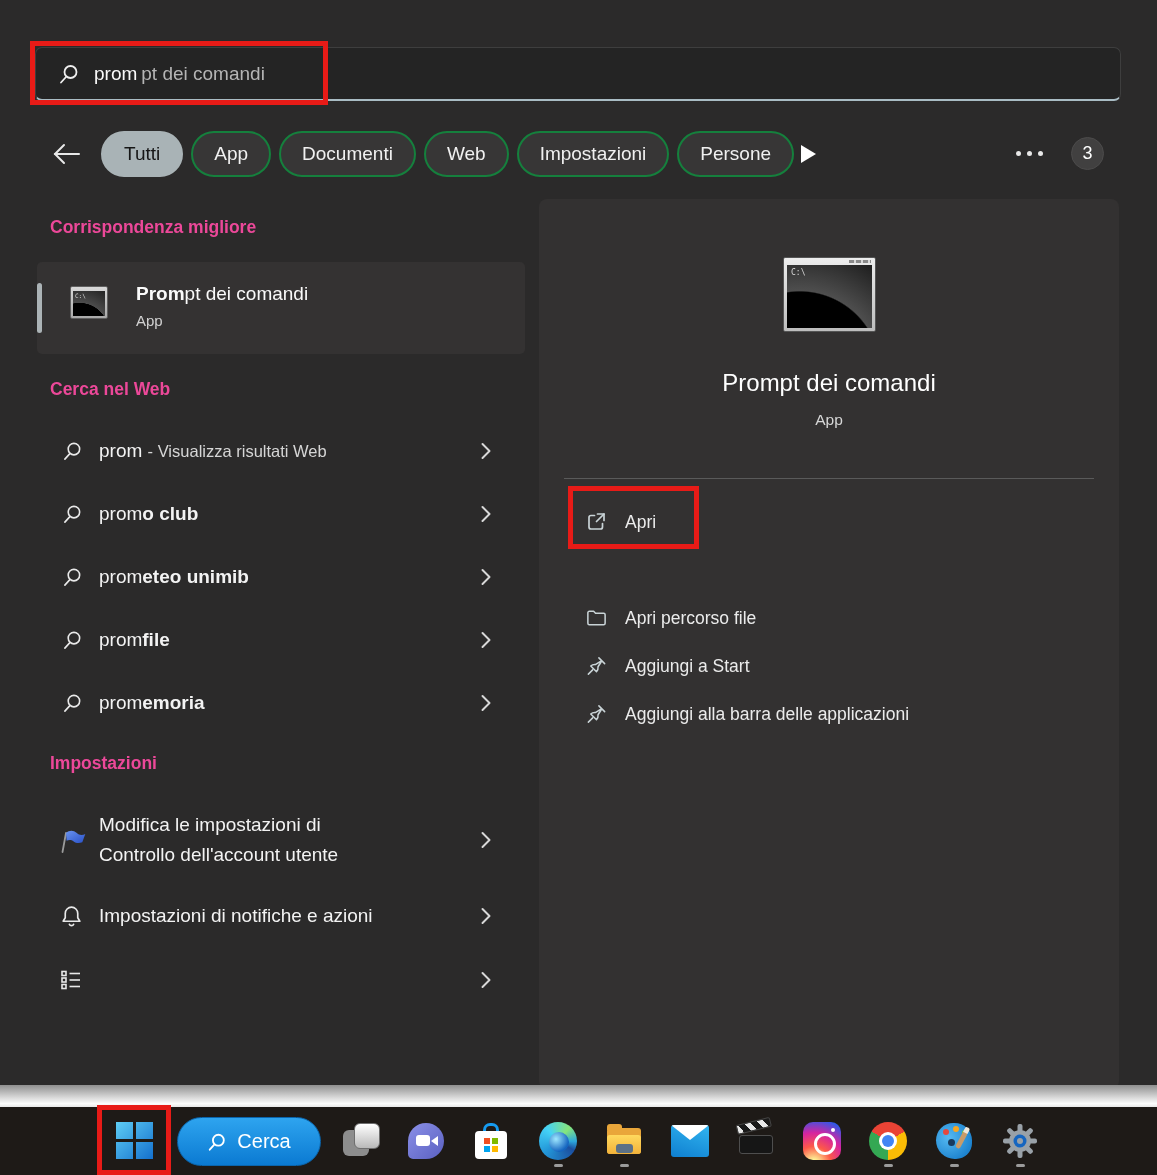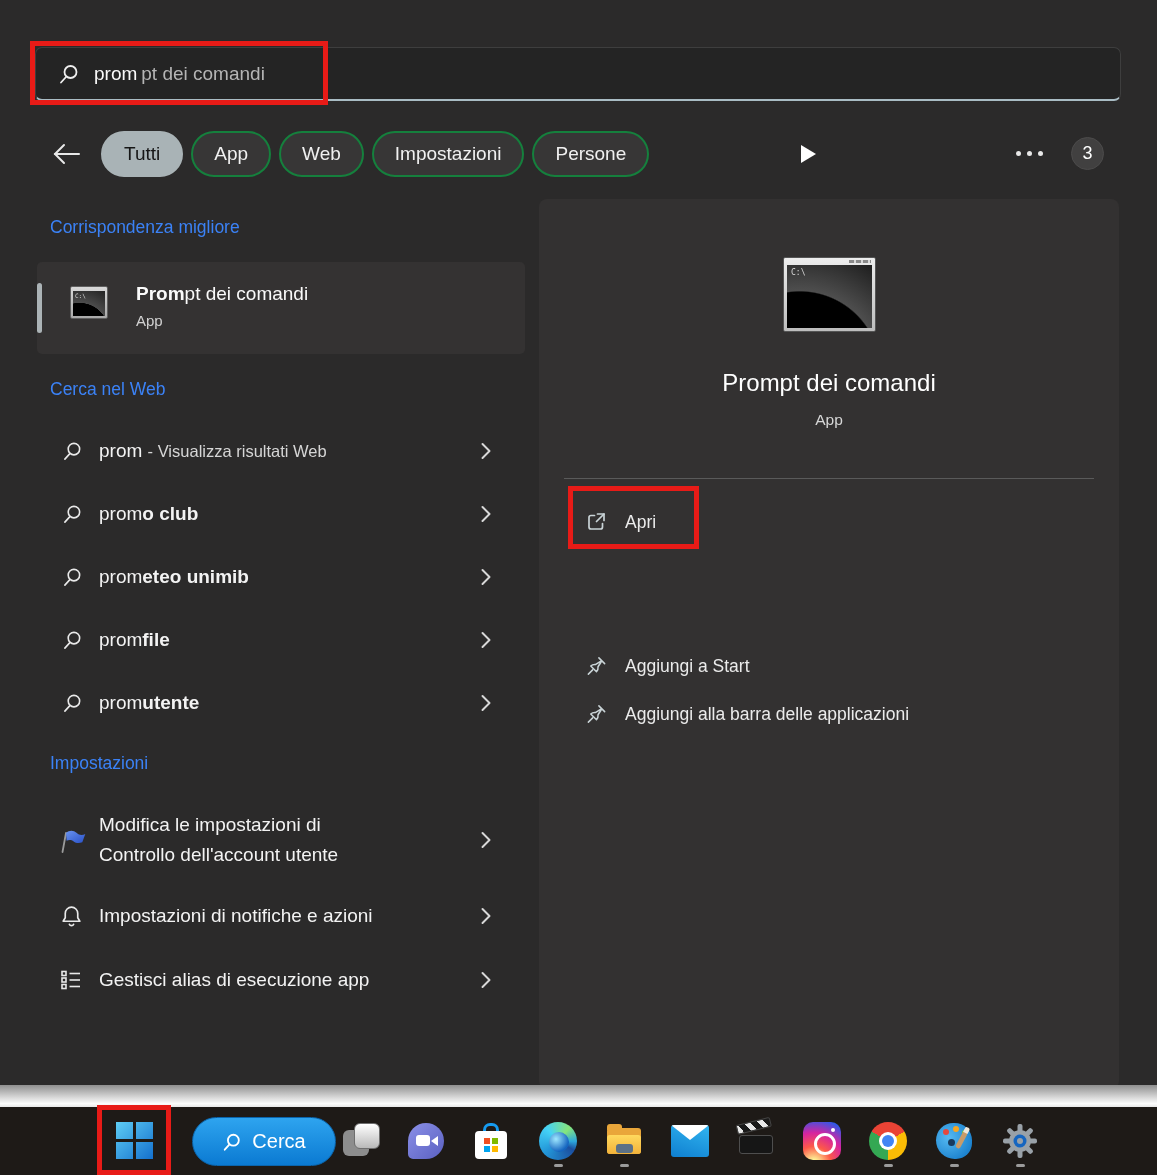--- a/index.html
+++ b/index.html
@@ -38,21 +38,21 @@
     cursor:pointer;
   }
   .more-dots{ position:absolute; left:966px; top:20px; display:flex; gap:6px; cursor:pointer; }
   .more-dots i{ width:5px; height:5px; border-radius:50%; background:#e8e8e8; }
   .badge{
     position:absolute; left:1021px; top:6px; width:33px; height:33px; border-radius:50%;
     background:#414040; border:1px solid #4c4b4b; color:#fff; font-size:18px;
     display:flex; align-items:center; justify-content:center; cursor:pointer;
   }
   
-  .sec-header{ position:absolute; left:50px; font-weight:normal; font-size:17.5px; color:#3b82f6; }
+  .sec-header{ position:absolute; left:50px; font-weight:bold; font-size:17.5px; color:#ec4899; }
   .h-best{ top:217px; }
   .h-web{ top:379px; }
   .h-settings{ top:753px; }
   .best-card{
     position:absolute; left:37px; top:262px; width:488px; height:92px;
     background:#343232; border-radius:5px; cursor:pointer;
   }
   .best-indicator{
     position:absolute; left:0; top:21px; width:5px; height:50px; border-radius:3px; background:#abb3b6;
   }
@@ -122,21 +122,21 @@
   .taskbar{ position:absolute; left:0; top:1107px; width:100%; height:68px; background:#1e1a17; }
   .tb-btn{ position:absolute; top:1122px; width:38px; height:38px; cursor:pointer; }
   .run-dot{ position:absolute; top:1164px; width:9px; height:3px; border-radius:2px; background:#9b9b9b; }
   
   .start-logo{ position:absolute; left:116px; top:1122px; width:37px; height:37px;
     background:linear-gradient(135deg,#5ecdf5,#1470cd); cursor:pointer; }
   .start-logo::before{ content:""; position:absolute; left:0; right:0; top:17px; height:3px; background:#1e1a17; }
   .start-logo::after{ content:""; position:absolute; top:0; bottom:0; left:17px; width:3px; background:#1e1a17; }
   
   .cerca{
-    position:absolute; left:192px; top:1117px; width:144px; height:49px; border-radius:25px;
+    position:absolute; left:177px; top:1117px; width:144px; height:49px; border-radius:25px;
     background:linear-gradient(180deg,#2ea4ef,#0b7ad2); border:1px solid #0a65ad;
     display:flex; align-items:center; justify-content:center; gap:10px;
     color:#fff; font-size:20px; cursor:pointer;
   }
   
   .tv{ left:343px; }
   .tv .b1{ position:absolute; left:0; top:8px; width:26px; height:26px; border-radius:6px; background:#8d8d8d; }
   .tv .b2{ position:absolute; left:11px; top:1px; width:26px; height:26px; border-radius:6px;
     background:linear-gradient(180deg,#ffffff,#b9b9b9); border:1px solid #6e6e6e; }
   
@@ -231,20 +231,21 @@
 
 <div class="tabs">
   <div class="back-btn">
     <svg width="30" height="22" viewBox="0 0 30 22" fill="none" stroke="#e8e8e8" stroke-width="2" stroke-linecap="round">
       <line x1="3" y1="11" x2="27" y2="11"></line>
         <polyline points="12,2 3,11 12,20"></polyline>
     </svg>
   </div>
   <div class="pill selected">Tutti</div>
   <div class="pill">App</div>
+  <div class="pill">Documenti</div>
   <div class="pill">Web</div>
   <div class="pill">Impostazioni</div>
   <div class="pill">Persone</div>
   <div class="tabs-expand"></div>
   <div class="more-dots">
       <i></i>
       <i></i>
       <i></i>
     </div>
   <div class="badge">3</div>
@@ -321,21 +322,21 @@
       </svg>
   </span>
 </div>
 <div class="row r-web4">
   <span class="mag">
     <svg width="21" height="21" viewBox="0 0 22 22" fill="none" stroke="#e9e9e9" stroke-width="1.7" stroke-linecap="round">
         <circle cx="12.5" cy="9" r="6"></circle>
         <line x1="8" y1="14" x2="3" y2="19.5"></line>
       </svg>
   </span>
-  <span class="txt"><span>prom</span><b>utente</b></span>
+  <span class="txt"><span>prom</span><b>emoria</b></span>
   <span class="chev">
     <svg width="10" height="17" viewBox="0 0 10 17" fill="none" stroke="#d8d8d8" stroke-width="2" stroke-linecap="round" stroke-linejoin="round">
         <polyline points="1.5,1.5 8.5,8.5 1.5,15.5"></polyline>
       </svg>
   </span>
 </div>
 
 <div class="sec-header h-settings">Impostazioni</div>
 
 <div class="row r-set0">
@@ -378,21 +379,20 @@
       <g fill="none" stroke="#e9e9e9" stroke-width="1.6">
         <rect x="3" y="3.5" width="4" height="4"></rect>
           <rect x="3" y="10" width="4" height="4"></rect>
           <rect x="3" y="16.5" width="4" height="4"></rect>
         <line x1="10.5" y1="5.5" x2="21" y2="5.5"></line>
           <line x1="10.5" y1="12" x2="21" y2="12"></line>
           <line x1="10.5" y1="18.5" x2="21" y2="18.5"></line>
       </g>
     </svg>
   </span>
-  <span class="txt">Gestisci alias di esecuzione app</span>
   <span class="chev">
     <svg width="10" height="17" viewBox="0 0 10 17" fill="none" stroke="#d8d8d8" stroke-width="2" stroke-linecap="round" stroke-linejoin="round">
         <polyline points="1.5,1.5 8.5,8.5 1.5,15.5"></polyline>
       </svg>
   </span>
 </div>
 
 <div class="panel">
   <div class="cmd-big">
     <div class="scr">
@@ -405,20 +405,28 @@
 
   <div class="action a0">
     <span class="ic">
       <svg width="22" height="22" viewBox="0 0 22 22" fill="none" stroke="#c9d3d6" stroke-width="1.7" stroke-linecap="round" stroke-linejoin="round">
         <path d="M9.5 4.5H6a2 2 0 0 0-2 2V16a2 2 0 0 0 2 2h9.5a2 2 0 0 0 2-2v-3.5"></path>
         <polyline points="12.5,3 19,3 19,9.5"></polyline>
           <line x1="19" y1="3" x2="11.5" y2="10.5"></line>
       </svg>
     </span>
     <span class="lbl">Apri</span>
+  </div>
+  <div class="action a2">
+    <span class="ic">
+      <svg width="23" height="23" viewBox="0 0 24 24" fill="none" stroke="#c9d3d6" stroke-width="1.6" stroke-linejoin="round">
+        <path d="M3 7.5v-1a1.5 1.5 0 0 1 1.5-1.5H9l2 2h8.5A1.5 1.5 0 0 1 21 8.5v9a1.5 1.5 0 0 1-1.5 1.5h-15A1.5 1.5 0 0 1 3 17.5z"></path>
+      </svg>
+    </span>
+    <span class="lbl">Apri percorso file</span>
   </div>
   <div class="action a3">
     <span class="ic">
       <svg width="23" height="23" viewBox="0 0 24 24" fill="none" stroke="#c9d3d6" stroke-width="1.6" stroke-linecap="round" stroke-linejoin="round">
         <path d="M14.5 3.5 L20.5 9.5 M16.8 7.8 L13.6 12.8 C13.6 12.8 14 16 12 18 L6 12 C8 10 11.2 10.4 11.2 10.4 L16.2 7.2"></path>
         <line x1="8" y1="16" x2="3.5" y2="20.5"></line>
       </svg>
     </span>
     <span class="lbl">Aggiungi a Start</span>
   </div>

